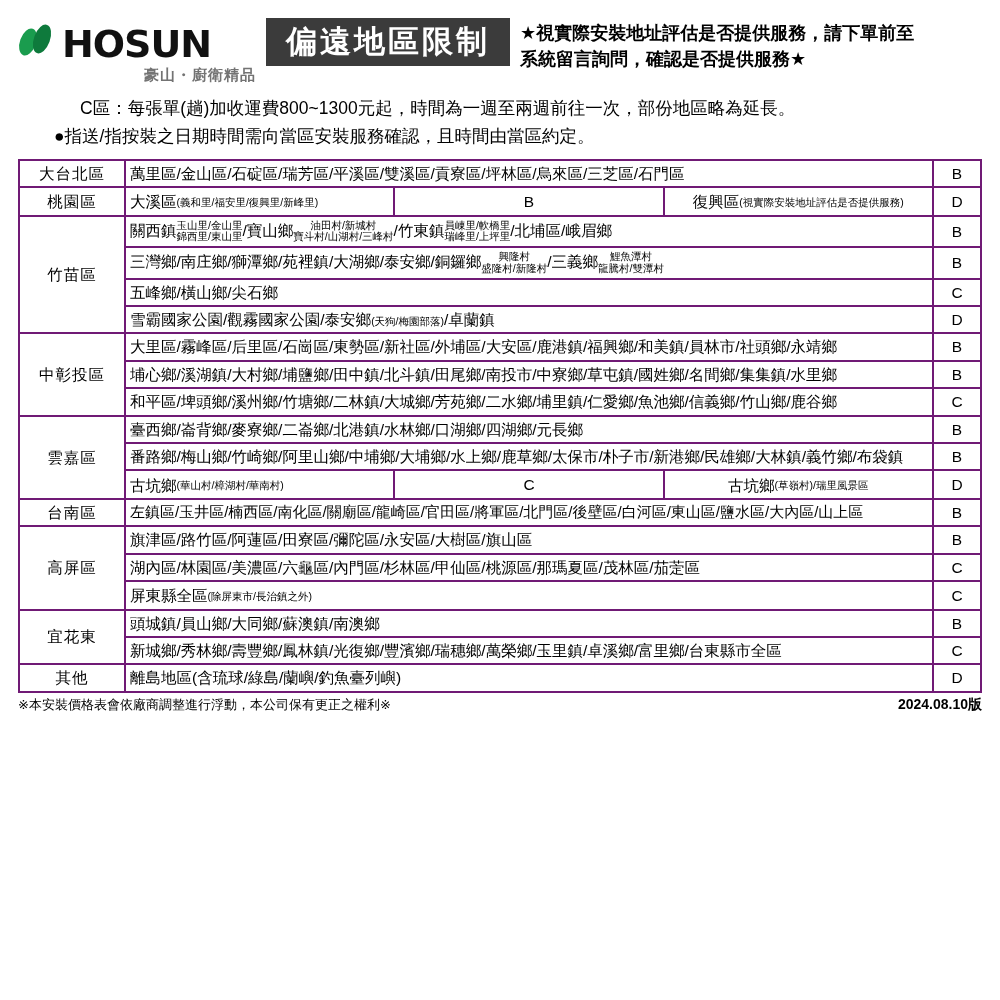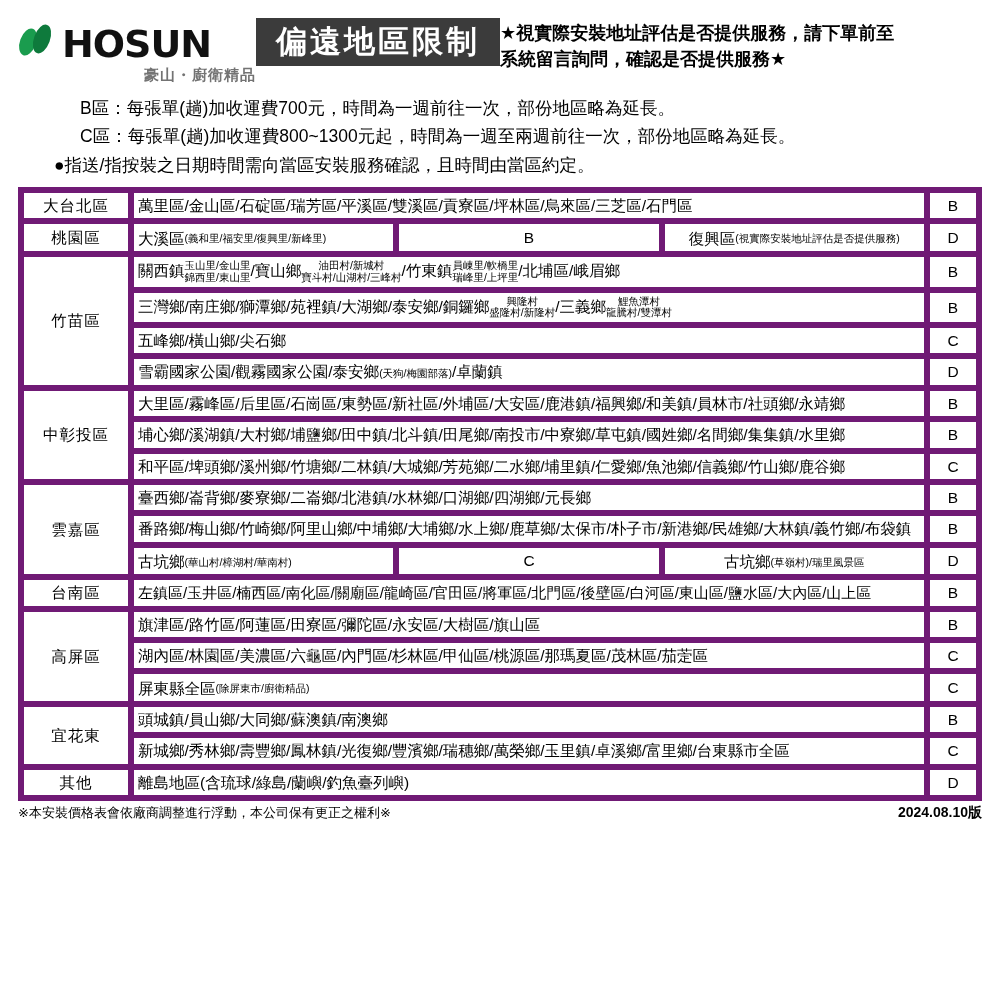--- a/index.html
+++ b/index.html
@@ -6,21 +6,21 @@
   body{
     width:1000px;height:1000px;
     background:#ffffff;
     font-family:"Liberation Sans","DejaVu Sans",sans-serif;
     color:#000;
     overflow:hidden;
   }
   .page{position:relative;width:1000px;height:1000px;box-sizing:border-box;padding:14px 18px 0 18px;}
 
   
-  .header{display:flex;align-items:flex-start;height:78px;}
+  .header{display:flex;align-items:flex-start;gap:10px;height:78px;}
   .logo{width:238px;flex:0 0 238px;position:relative;padding-top:10px;}
   .logo-row{display:flex;align-items:center;}
   .logo-mark{position:relative;width:44px;height:40px;flex:0 0 44px;}
   .logo-mark .c1{position:absolute;left:2px;top:4px;width:16px;height:28px;border-radius:50%;background:#1a9c4e;transform:rotate(20deg);}
   .logo-mark .c2{position:absolute;left:16px;top:0px;width:16px;height:30px;border-radius:50%;background:#0e7a3c;transform:rotate(20deg);}
   .logo-text{font-size:38px;font-weight:bold;letter-spacing:-1px;color:#111;font-family:"DejaVu Sans",sans-serif;line-height:1;}
   .logo-sub{font-size:15px;font-weight:bold;color:#737373;text-align:right;margin-top:2px;letter-spacing:1px;}
 
   .title-box{
     background:#3b3b3b;color:#fff;font-size:31px;font-weight:bold;
@@ -30,21 +30,21 @@
   .header-note{font-size:18px;line-height:1.45;font-weight:bold;padding-top:6px;letter-spacing:0px;}
 
   
   .bullets{font-size:17.5px;line-height:1.62;margin:2px 0 8px 36px;}
   .bullets .l1{text-indent:0;}
   .bullets .l2{margin-left:26px;}
 
   
   table.main{border-collapse:collapse;width:964px;table-layout:fixed;}
   table.main td{
-    border:6px solid #701a75;
+    border:2px solid #701a75;
     font-size:15.5px;
     padding:3px 4px;
     vertical-align:middle;
     line-height:1.25;
   }
   td.region{width:96px;text-align:center;font-size:19px;letter-spacing:1px;}
   td.zone{width:38px;text-align:center;font-size:19px;}
   td.content{padding-left:6px;}
   .sm{font-size:10.5px;}
   .rb{display:inline-block;vertical-align:middle;}
@@ -75,21 +75,20 @@
 
     <div class="title-box">偏遠地區限制</div>
 
     <div class="header-note">
       <div>★視實際安裝地址評估是否提供服務，請下單前至</div>
       <div>系統留言詢問，確認是否提供服務★</div>
     </div>
   </div>
 
   <div class="bullets">
-    <div class="l2">B區：每張單(趟)加收運費700元，時間為一週前往一次，部份地區略為延長。</div>
     <div class="l2">C區：每張單(趟)加收運費800~1300元起，時間為一週至兩週前往一次，部份地區略為延長。</div>
     <div class="l1">●指送/指按裝之日期時間需向當區安裝服務確認，且時間由當區約定。</div>
   </div>
 
   <table class="main">
     <tbody>
 
       <tr>
         <td class="region">大台北區</td>
         <td class="content" colspan="3">萬里區/金山區/石碇區/瑞芳區/平溪區/雙溪區/貢寮區/坪林區/烏來區/三芝區/石門區</td>
@@ -176,21 +175,21 @@
         <td class="region" rowspan="3">高屏區</td>
         <td class="content" colspan="3">旗津區/路竹區/阿蓮區/田寮區/彌陀區/永安區/大樹區/旗山區</td>
         <td class="zone">B</td>
       </tr>
       <tr>
         <td class="content" colspan="3">湖內區/林園區/美濃區/六龜區/內門區/杉林區/甲仙區/桃源區/那瑪夏區/茂林區/茄萣區</td>
         <td class="zone">C</td>
       </tr>
       <tr>
         <td class="content" colspan="3">
-          <span class="rb">屏東縣全區</span><span class="sm">(除屏東市/廚衛精品)</span>
+          <span class="rb">屏東縣全區</span><span class="sm">(除屏東市/長治鎮之外)</span>
         </td>
         <td class="zone">C</td>
       </tr>
 
       <tr>
         <td class="region" rowspan="2">宜花東</td>
         <td class="content" colspan="3">頭城鎮/員山鄉/大同鄉/蘇澳鎮/南澳鄉</td>
         <td class="zone">B</td>
       </tr>
       <tr>

